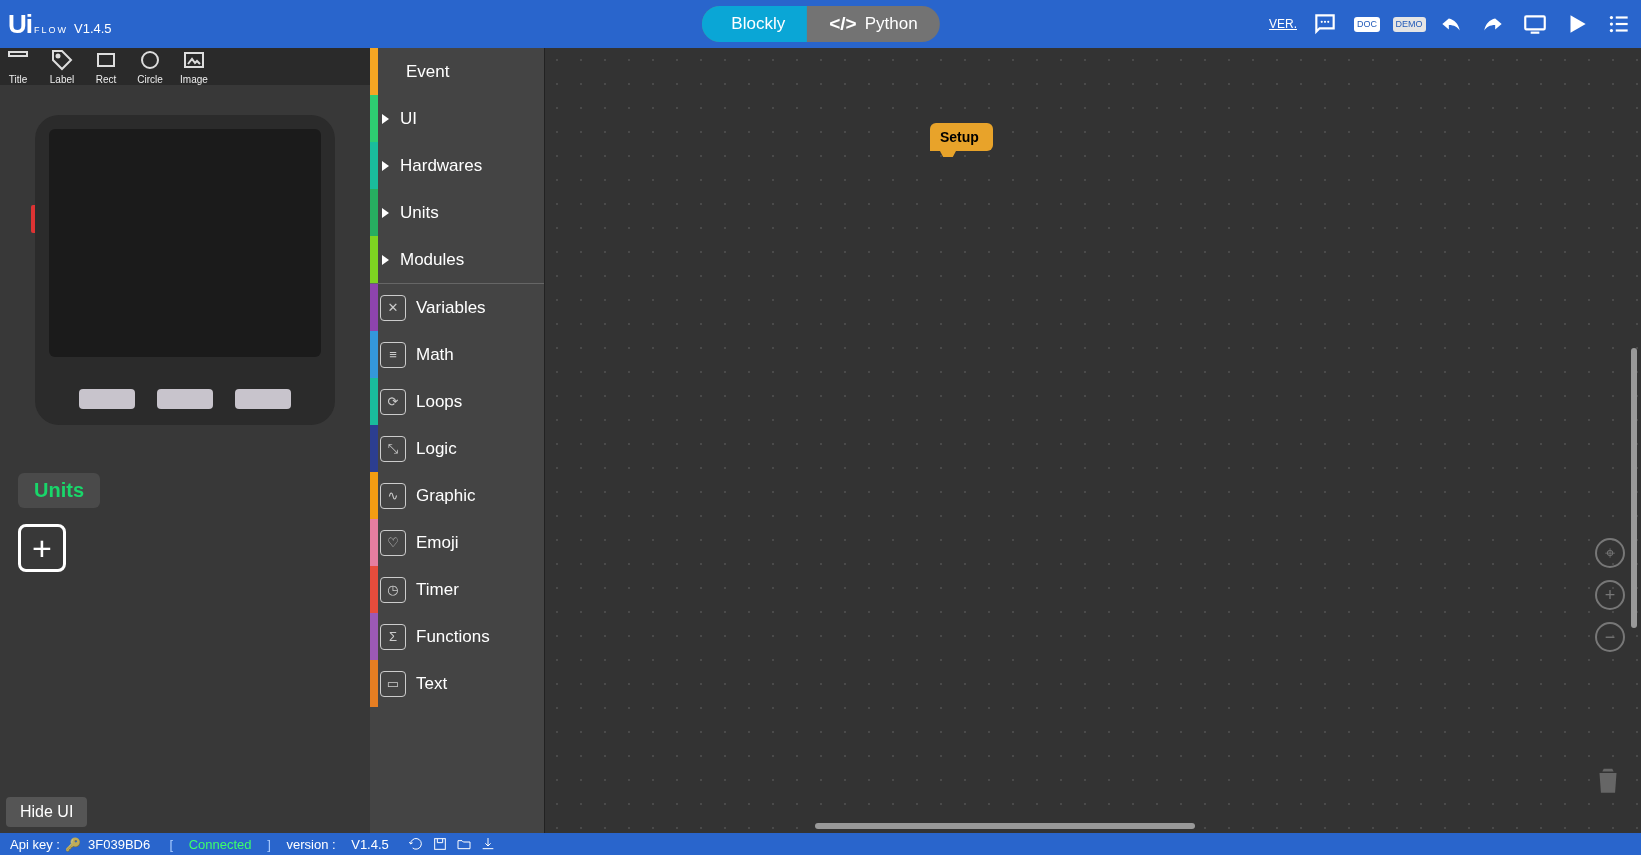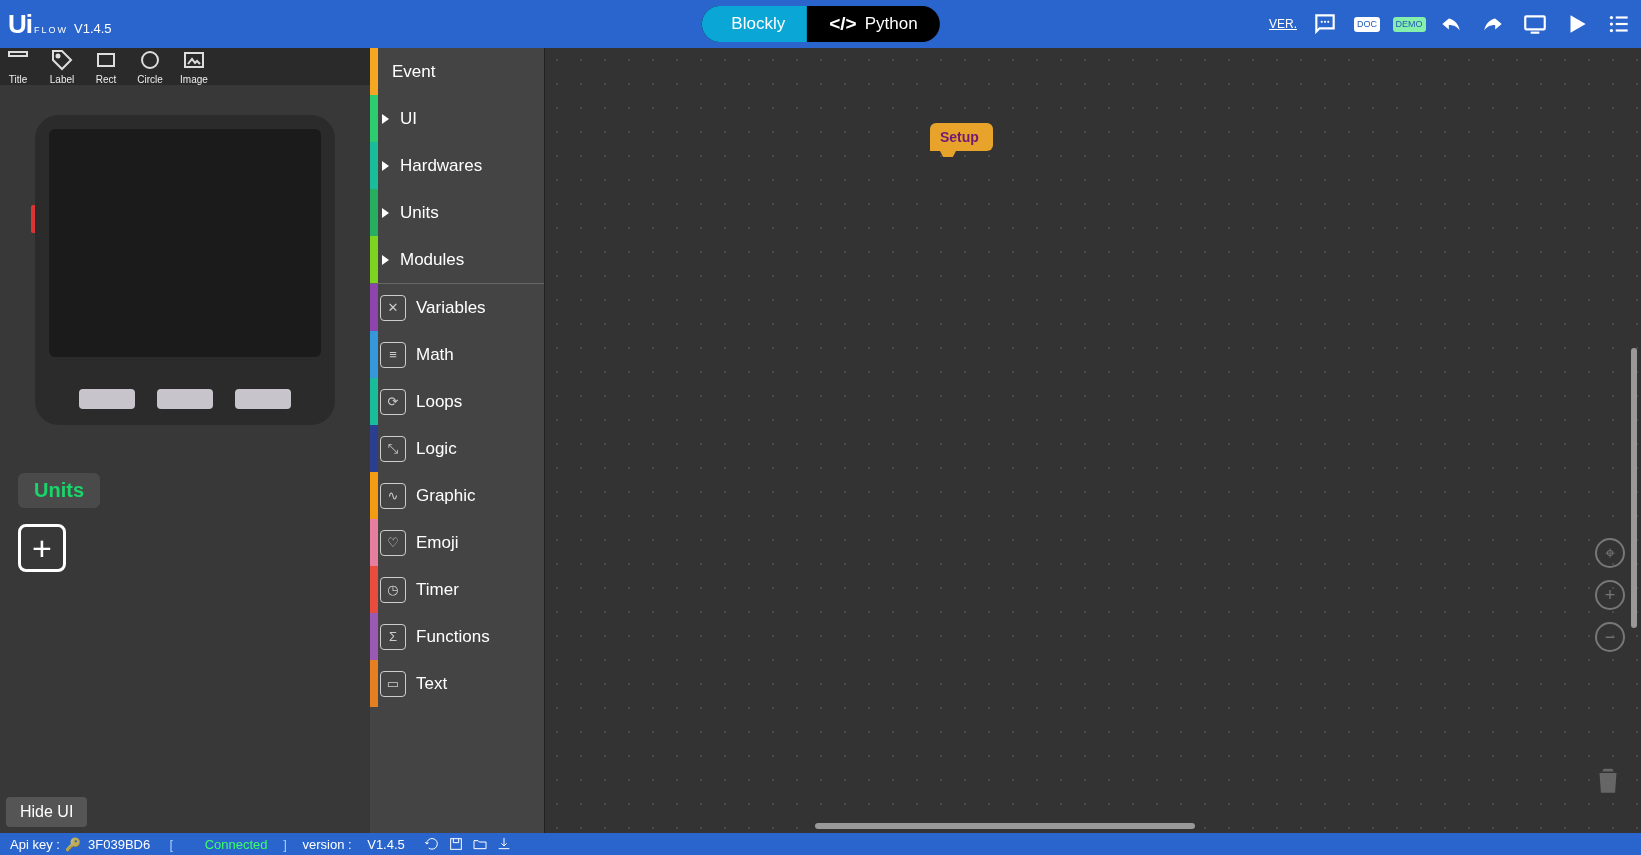--- a/index.html
+++ b/index.html
@@ -4,21 +4,21 @@
 <style>
 * { margin: 0; padding: 0; box-sizing: border-box; font-family: Arial, sans-serif; }
 body { background: #333; overflow: hidden; width: 1641px; height: 855px; }
 
 
 .topbar { height: 48px; background: #2965cc; display: flex; align-items: center; padding: 0 8px; position: relative; }
 .logo { display: flex; align-items: baseline; color: #fff; }
 .logo-main { font-size: 26px; font-weight: bold; letter-spacing: -1px; }
 .logo-sub { font-size: 9px; letter-spacing: 2px; margin-left: 2px; }
 .logo-ver { font-size: 13px; margin-left: 6px; color: #fff; }
-.tab-group { position: absolute; left: 50%; transform: translateX(-50%); display: flex; background: #000000; border-radius: 22px; overflow: hidden; height: 36px; }
+.tab-group { position: absolute; left: 50%; transform: translateX(-50%); display: flex; background: #737373; border-radius: 22px; overflow: hidden; height: 36px; }
 .tab { display: flex; align-items: center; padding: 0 22px; color: #fff; font-size: 17px; cursor: pointer; gap: 8px; }
 .tab.active { background: #0aa6d6; }
 .top-icons { margin-left: auto; display: flex; gap: 14px; align-items: center; }
 .top-icon { width: 28px; height: 28px; display: flex; align-items: center; justify-content: center; color: #fff; cursor: pointer; }
 .top-icon svg { width: 26px; height: 26px; fill: #fff; }
 .badge-box { font-size: 9px; font-weight: normal; color: #235bb9; background: #fff; border-radius: 3px; padding: 3px 3px; line-height: 1; }
 .ver-icon { font-size: 12px; font-weight: normal; text-decoration: underline; }
 
 
 .main { display: flex; height: calc(100% - 48px - 22px); }
@@ -37,40 +37,40 @@
 .units-area { padding: 18px; }
 .units-label { display: inline-block; background: #4a4a4a; color: #19d66a; font-size: 20px; font-weight: bold; padding: 6px 16px; border-radius: 6px; }
 .add-unit { width: 48px; height: 48px; border: 3px solid #fff; border-radius: 8px; display: flex; align-items: center; justify-content: center; color: #fff; font-size: 34px; margin-top: 16px; cursor: pointer; }
 .hide-ui { position: absolute; bottom: 6px; left: 6px; background: #555; color: #fff; font-size: 16px; padding: 6px 14px; border-radius: 4px; cursor: pointer; }
 
 
 .toolbox { width: 175px; background: #444; overflow-y: auto; border-right: 1px solid #222; }
 .tb-item { display: flex; align-items: center; height: 47px; color: #fff; font-size: 17px; cursor: pointer; position: relative; padding-left: 30px; gap: 10px; }
 .tb-item .stripe { position: absolute; left: 0; top: 0; bottom: 0; width: 8px; }
 .tb-item .arrow { position: absolute; left: 12px; width: 0; height: 0; border-top: 5px solid transparent; border-bottom: 5px solid transparent; border-left: 7px solid #fff; }
-.tb-item.noarrow { padding-left: 22px; text-align: right; }
+.tb-item.noarrow { padding-left: 36px; text-align: right; }
 .tb-divider { height: 1px; background: #666; }
 .tb-item .ticon { width: 26px; height: 26px; border: 1.5px solid #ccc; border-radius: 4px; display: flex; align-items: center; justify-content: center; font-size: 13px; color: #ccc; margin-left: -4px; }
 .tb-item.withicon { padding-left: 14px; }
 
 
 .workspace { flex: 1; background: #333; position: relative; background-image: radial-gradient(#4a4a4a 1px, transparent 1px); background-size: 24px 24px; overflow: hidden; }
-.setup-block { position: absolute; left: 385px; top: 75px; background: #e8a32a; color: #701a75; font-size: 14px; font-weight: bold; padding: 6px 14px 6px 10px; border-radius: 6px 6px 6px 0; }
+.setup-block { position: absolute; left: 385px; top: 75px; background: #e8a32a; color: #000000; font-size: 14px; font-weight: bold; padding: 6px 14px 6px 10px; border-radius: 6px 6px 6px 0; }
 .setup-block::after { content: ""; position: absolute; left: 10px; bottom: -6px; width: 16px; height: 6px; background: #e8a32a; clip-path: polygon(0 0, 100% 0, 80% 100%, 20% 100%); }
 .ws-scroll { position: absolute; height: 6px; background: #999; border-radius: 3px; bottom: 4px; left: 270px; width: 380px; }
 .ws-scroll-v { position: absolute; width: 6px; background: #999; border-radius: 3px; right: 4px; top: 300px; height: 280px; }
 .ws-controls { position: absolute; right: 16px; top: 490px; display: flex; flex-direction: column; gap: 12px; }
 .ws-ctrl { width: 30px; height: 30px; border: 2px solid #777; border-radius: 50%; display: flex; align-items: center; justify-content: center; color: #777; font-size: 18px; cursor: pointer; }
 .trash { position: absolute; right: 16px; bottom: 30px; width: 34px; height: 40px; cursor: pointer; }
 .trash svg { fill: #666; }
 
 
 .statusbar { height: 22px; background: #2965cc; display: flex; align-items: center; padding: 0 10px; color: #fff; font-size: 13px; gap: 6px; }
 .statusbar .key-icon { opacity: .7; }
-.status-conn { color: #3dff6a; margin-left: 16px; }
+.status-conn { color: #3dff6a; }
 .status-sep { color: #aaccff; }
 .sb-icon { width: 18px; height: 18px; cursor: pointer; display: inline-flex; align-items: center; }
 .sb-icon svg { width: 16px; height: 16px; fill: none; stroke: #fff; stroke-width: 1.5; }
 </style>
 </head>
 <body>
 
 <div class="topbar">
   <div class="logo">
     <span class="logo-main">Ui</span>
@@ -98,21 +98,21 @@
           <path d="M4 4h16v12H7l-3 3V4z" fill="none" stroke="#fff" stroke-width="2"></path>
           <circle cx="9" cy="10" r="1" fill="#fff"></circle>
           <circle cx="12" cy="10" r="1" fill="#fff"></circle>
           <circle cx="15" cy="10" r="1" fill="#fff"></circle>
         </svg>
       </div>
     <div class="top-icon">
         <span class="badge-box">DOC</span>
       </div>
     <div class="top-icon">
-        <span class="badge-box" style="background:#86efac;">DEMO</span>
+        <span class="badge-box" style="background:#e5e5e5;">DEMO</span>
       </div>
     <div class="top-icon">
         <svg viewBox="0 0 24 24">
           <path d="M10 7l-6 5 6 5v-4c5 0 8 2 10 5-1-6-5-10-10-11V7z"></path>
         </svg>
       </div>
     <div class="top-icon">
         <svg viewBox="0 0 24 24">
           <path d="M14 7l6 5-6 5v-4c-5 0-8 2-10 5 1-6 5-10 10-11V7z"></path>
         </svg>

